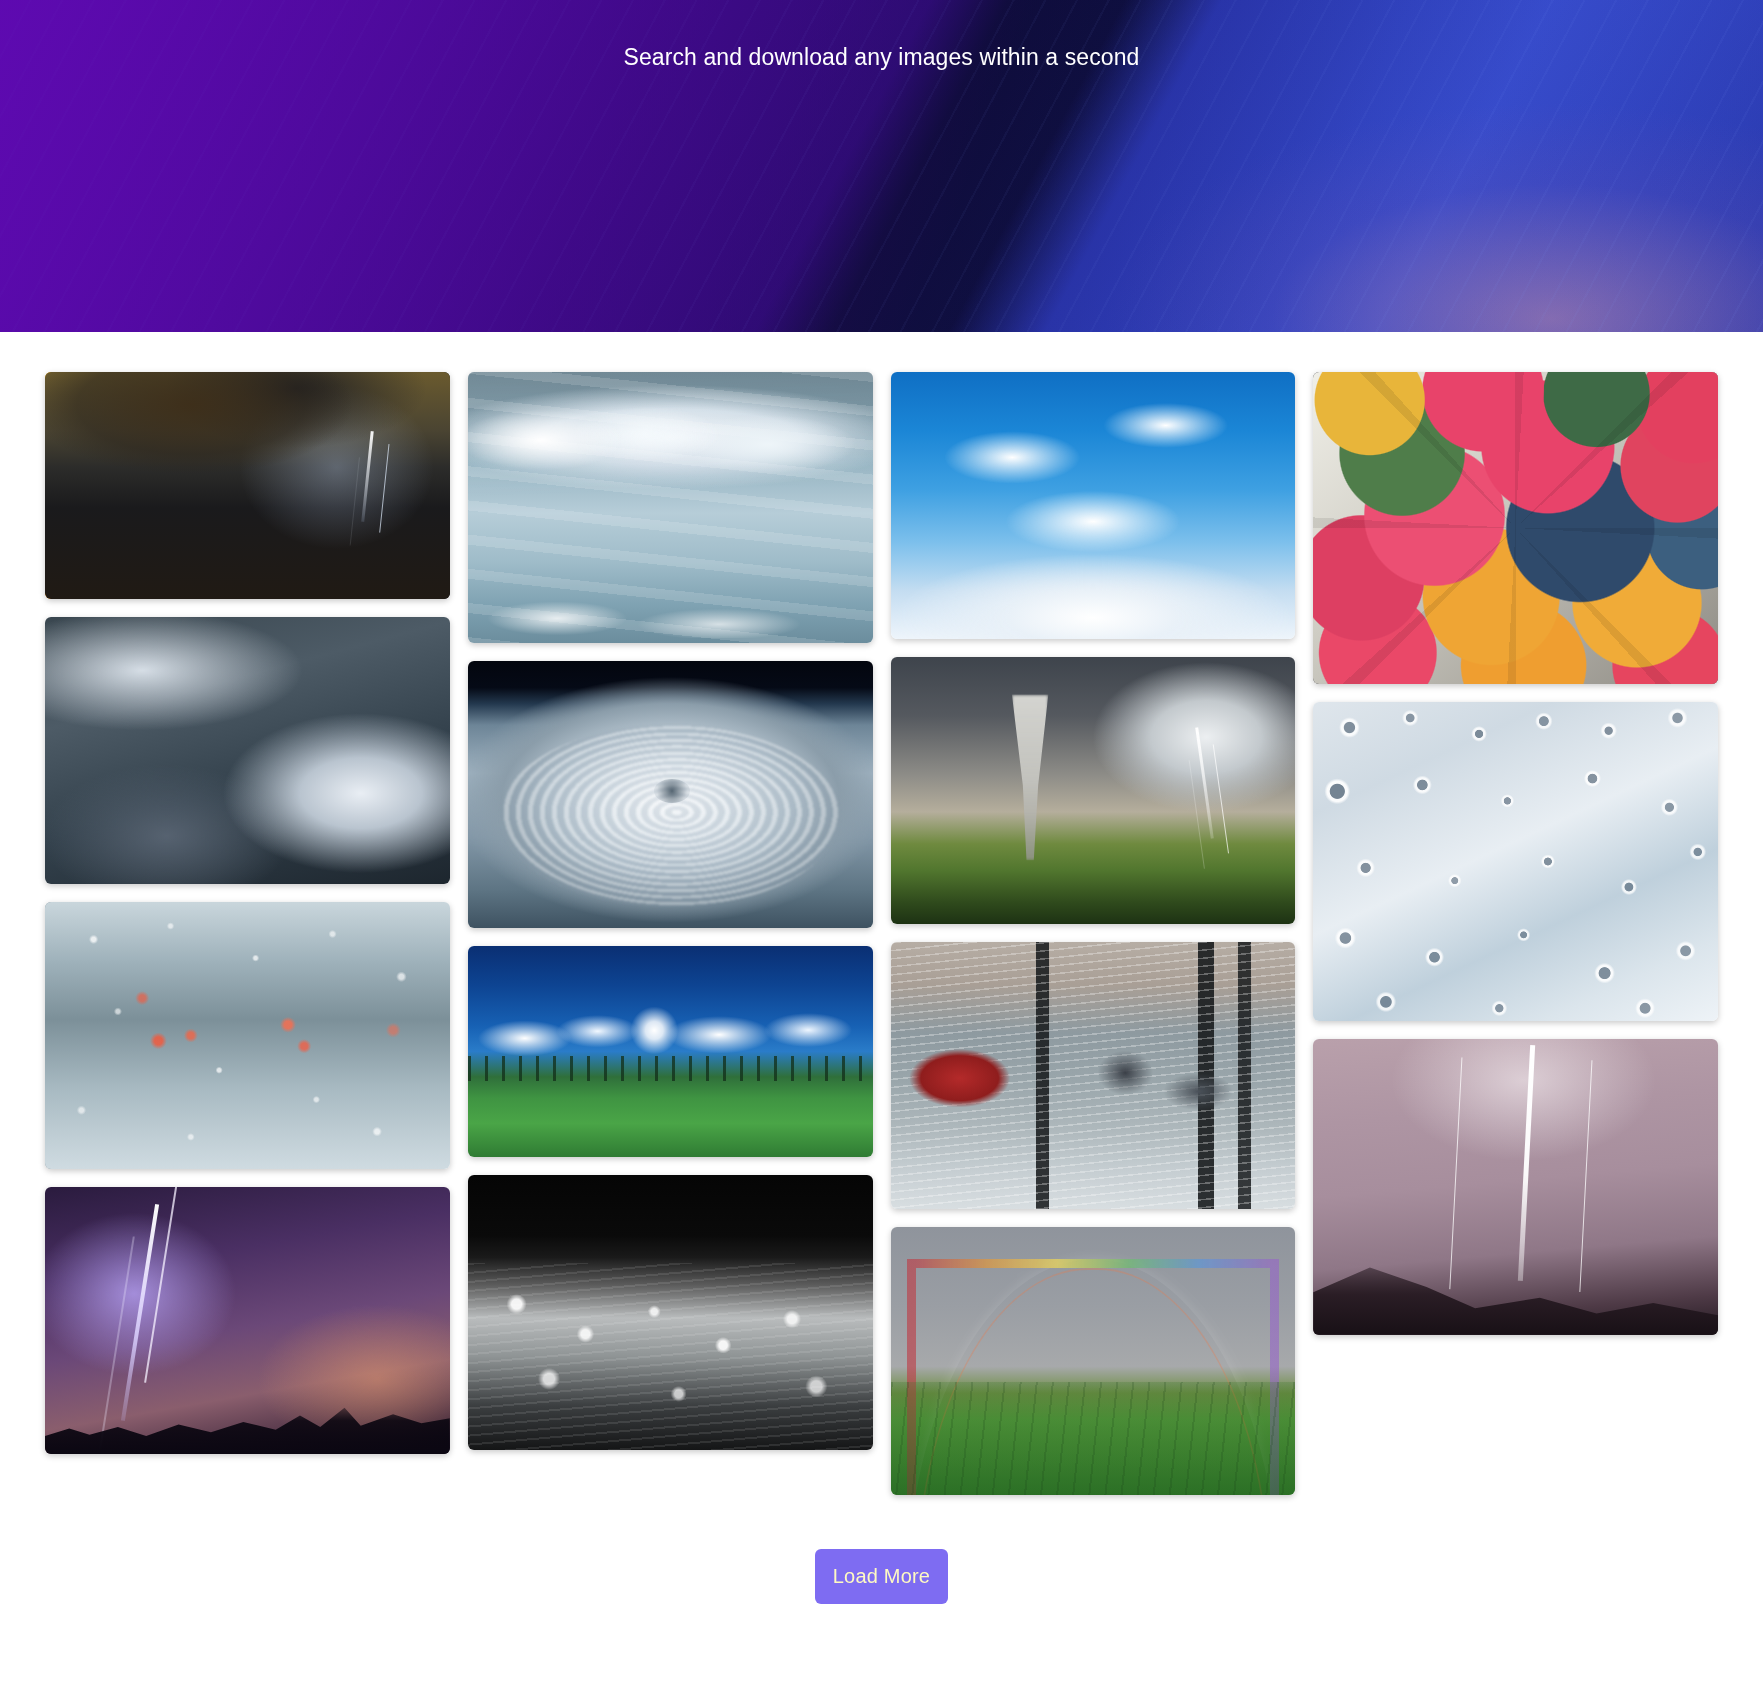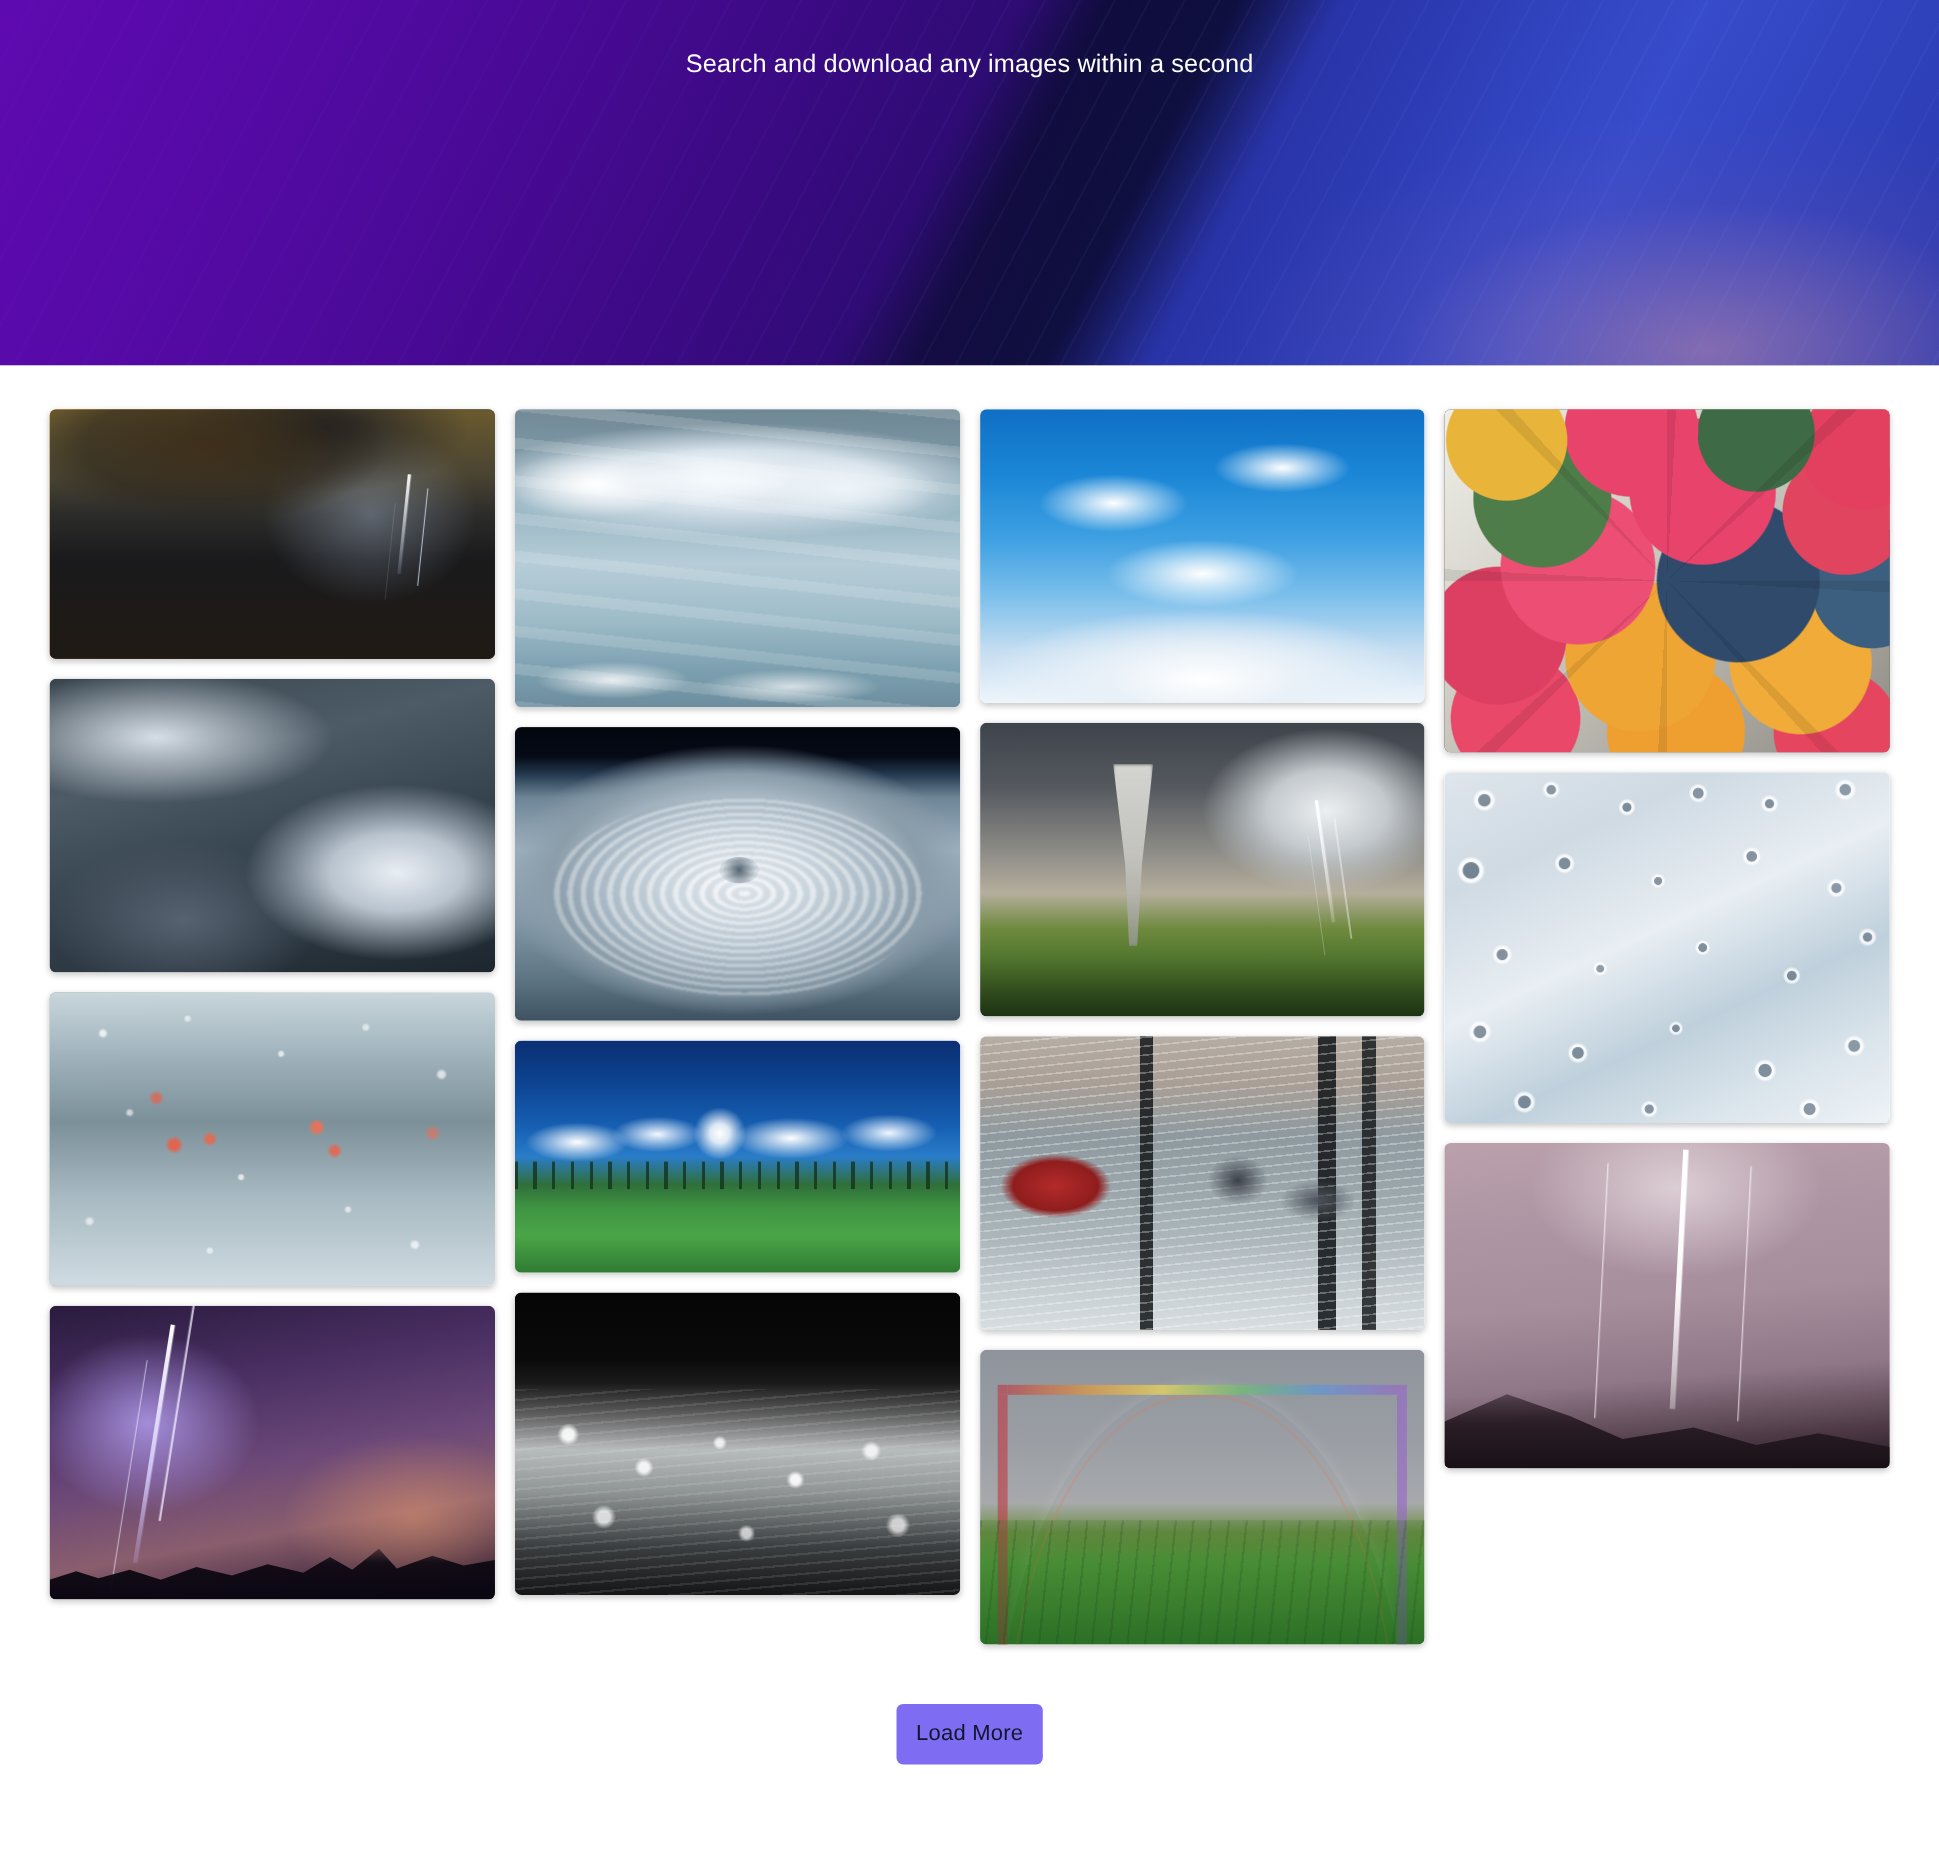--- a/index.html
+++ b/index.html
@@ -487,21 +487,21 @@
     clip-path: polygon(0 52%, 14% 24%, 28% 46%, 40% 70%, 56% 58%, 70% 76%, 84% 64%, 100% 78%, 100% 100%, 0 100%);
   }
 
   
   .footer {
     padding: 36px 0 74px 0;
     text-align: center;
   }
   .load-more {
     background: #7e6cf2;
-    color: #0f172a;
+    color: #fef9c3;
     border: none;
     border-radius: 6px;
     font-family: "Liberation Sans", sans-serif;
     font-size: 20px;
     padding: 16px 18px;
     cursor: pointer;
     letter-spacing: 0.2px;
   }
 </style>
 </head>

